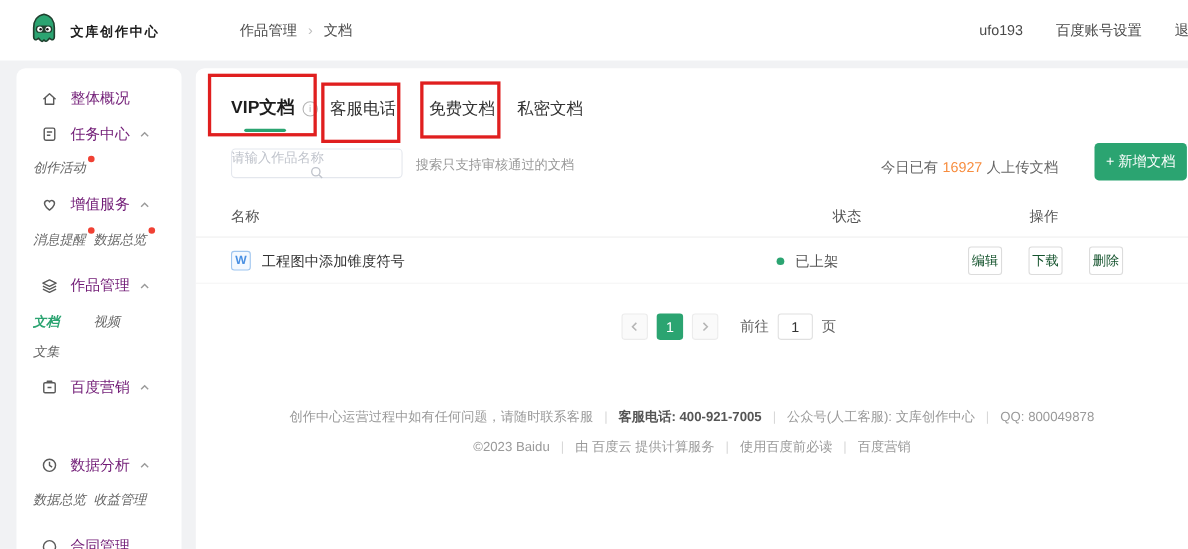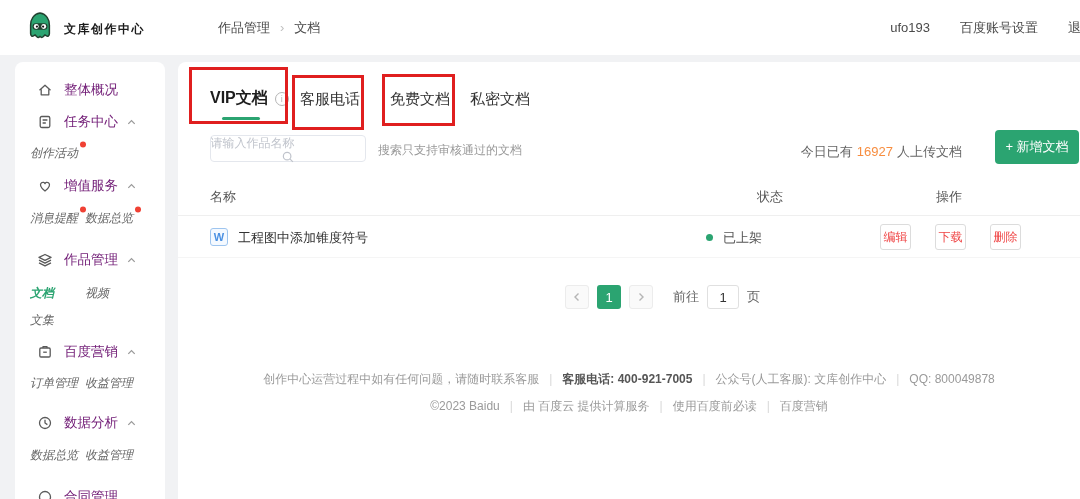--- a/index.html
+++ b/index.html
@@ -49,21 +49,21 @@
   .stats .count { color:var(--orange); margin:0 4px; }
   .new-btn { position:absolute; left:817px; top:68px; width:84px; height:34px; background:var(--accent); border:none; border-radius:4px; color:#fff; font-size:13px; font-family:inherit; cursor:pointer; }
   .thead { position:absolute; left:0; top:116px; width:100%; height:38px; border-bottom:1px solid #efefef; font-size:13px; color:#555; }
   .thead span { position:absolute; top:50%; transform:translateY(-50%); }
   .th-name{left:32px}.th-status{left:579px}.th-actions{left:758px}
   .trow { position:absolute; left:0; top:154px; width:100%; height:42px; border-bottom:1px solid #f5f5f5; font-size:13px; color:#333; }
   .file-badge { position:absolute; left:32px; top:12px; width:18px; height:18px; border:1px solid #9ec5ef; border-radius:3px; background:#f4f9ff; color:#4a90e2; font-size:11px; font-weight:700; display:flex; align-items:center; justify-content:center; }
   .row-title { position:absolute; left:60px; top:13px; cursor:pointer; }
   .status-dot { position:absolute; left:528px; top:18px; width:7px; height:7px; border-radius:50%; background:var(--accent); }
   .status-text { position:absolute; left:545px; top:13px; color:#555; }
-  .act-btn { position:absolute; top:8px; width:31px; height:26px; border:1px solid #dcdcdc; border-radius:3px; background:#fff; color:#ef4444; font-size:12px; font-family:inherit; cursor:pointer; }
+  .act-btn { position:absolute; top:8px; width:31px; height:26px; border:1px solid #dcdcdc; border-radius:3px; background:#fff; color:#14532d; font-size:12px; font-family:inherit; cursor:pointer; }
   .act-edit{left:702px}.act-down{left:757px}.act-del{left:812px}
   .pager { position:absolute; left:387px; top:223px; display:flex; align-items:center; font-size:13px; color:#666; }
   .pg-btn { width:24px; height:24px; margin-right:8px; border:1px solid #ececec; border-radius:3px; background:#fafafa; color:#b5b5b5; display:flex; align-items:center; justify-content:center; cursor:pointer; }
   .pg-btn svg { width:10px; height:10px; display:block; }
   .pg-cur { width:24px; height:24px; margin-right:8px; border-radius:3px; background:var(--accent); color:#fff; display:flex; align-items:center; justify-content:center; cursor:pointer; }
   .goto-label { margin-left:12px; }
   .goto-input { width:32px; height:24px; margin:0 8px; border:1px solid #e0e0e0; border-radius:3px; text-align:center; font-size:13px; color:#333; font-family:inherit; outline:none; }
   .unit-label { }
   .footer { position:absolute; left:0; top:310px; width:100%; text-align:center; font-size:12px; color:#9a9a9a; line-height:15px; }
   .footer .dark { color:#555; font-weight:700; }
@@ -181,24 +181,20 @@
           <path d="M6.2 8.2h3.6"></path>
         </svg>
       </span>
     <span class="group-label">百度营销</span>
     <span class="chev">
         <svg viewBox="0 0 12 12" fill="none" stroke="currentColor" stroke-width="1.4">
           <polyline points="2.5,7.5 6,4 9.5,7.5"></polyline>
         </svg>
       </span>
   </div>
-  <div class="side-row sub-row r10">
-    <span class="sub-item sub-a"><span>订单管理</span></span>
-    <span class="sub-item sub-b"><span>收益管理</span></span>
-  </div>
 
   <div class="side-row group-row r11">
     <span class="gicon">
         <svg viewBox="0 0 16 16" fill="none" stroke="currentColor" stroke-width="1.3" stroke-linejoin="round">
           <circle cx="8" cy="8" r="5.5"></circle>
           <path d="M8 4.8V8l2.4 1.6"></path>
         </svg>
       </span>
     <span class="group-label">数据分析</span>
     <span class="chev">

